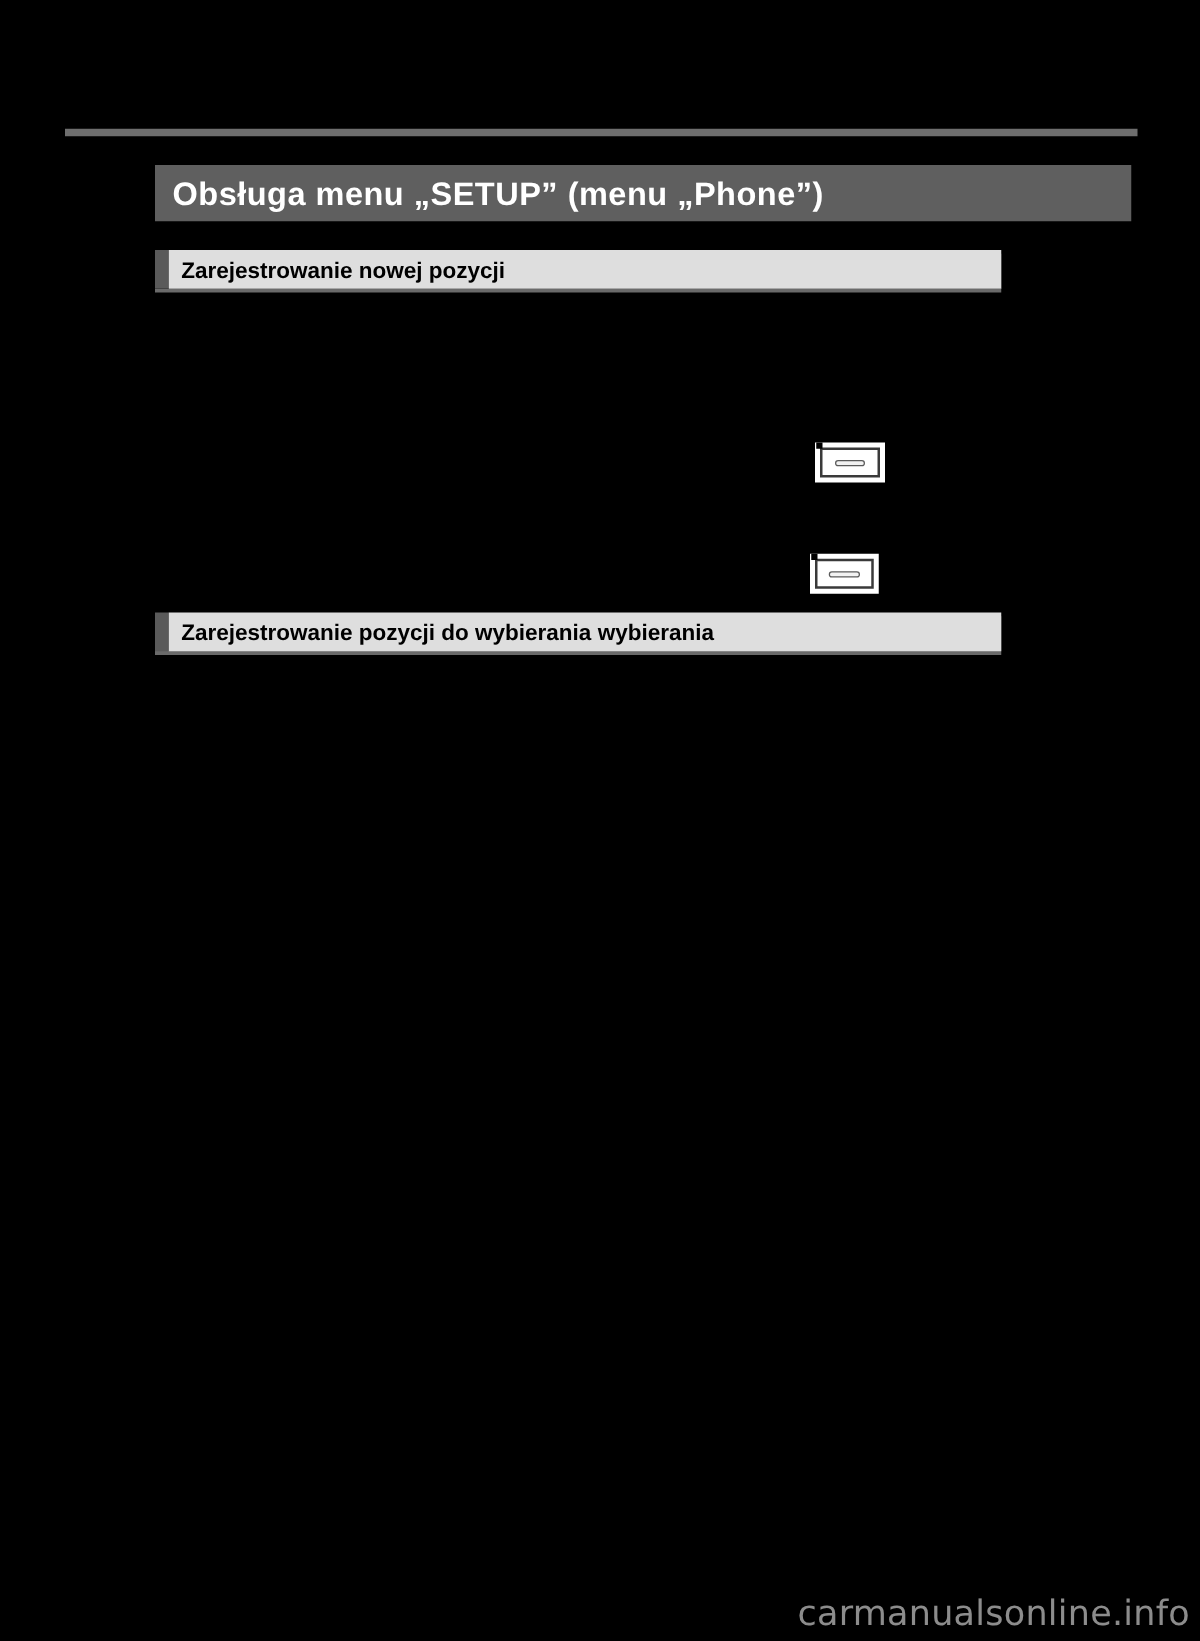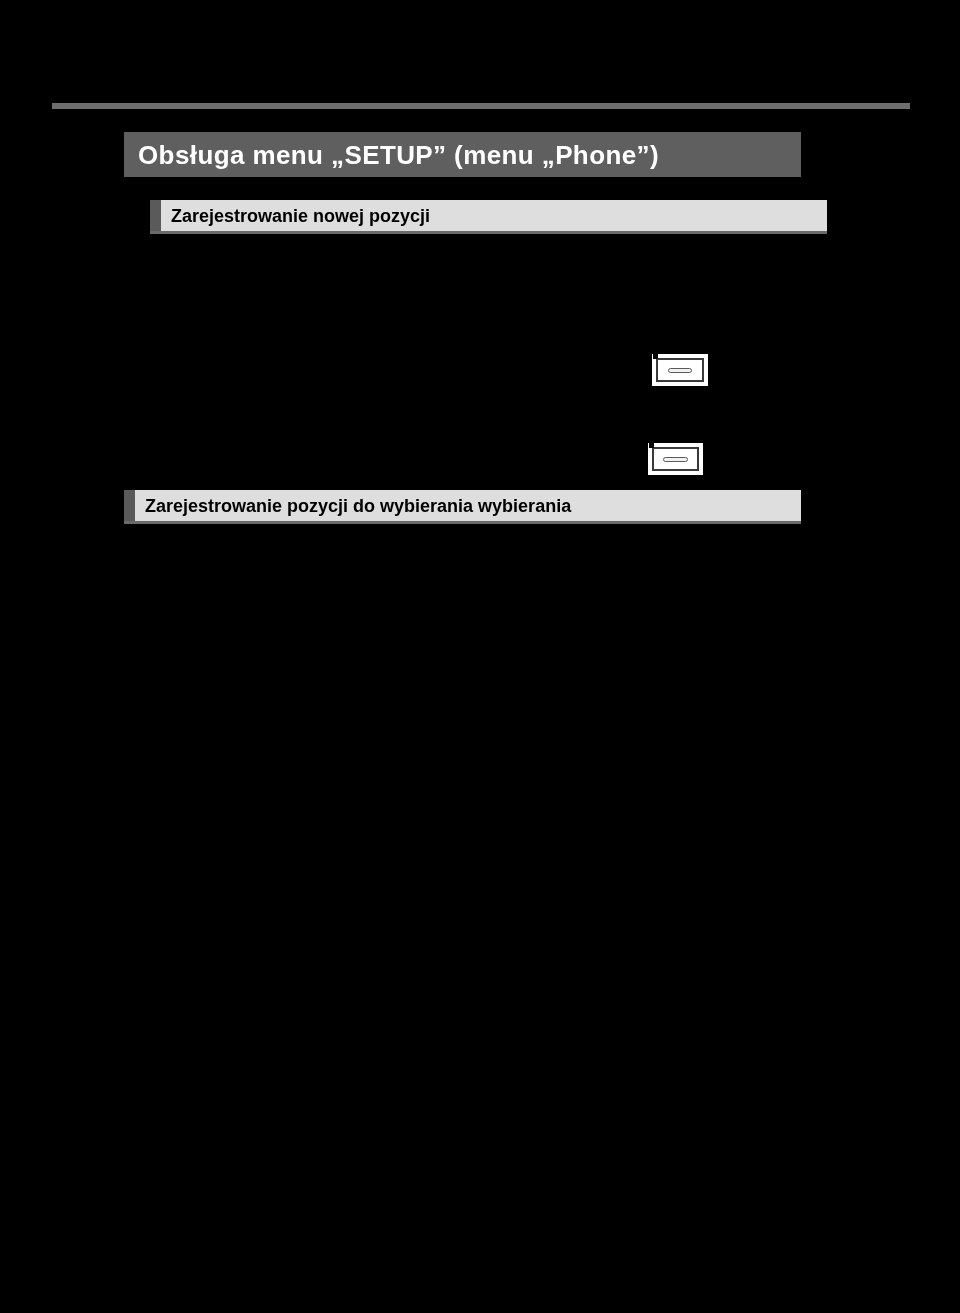--- a/index.html
+++ b/index.html
@@ -30,21 +30,21 @@
     width: 858px;
     height: 6px;
     background: #6e6e6e;
   }
 
   
   .title-bar {
     position: absolute;
     left: 124px;
     top: 132px;
-    width: 677px;
+    width: 781px;
     height: 45px;
     background: #5f5f5f;
     display: flex;
     align-items: center;
   }
   .title-bar .title-text {
     color: #ffffff;
     font-size: 26px;
     font-weight: bold;
     letter-spacing: 0.4px;
@@ -76,21 +76,21 @@
   }
   .section-header .section-text {
     color: #000000;
     font-size: 18px;
     font-weight: bold;
     padding-left: 10px;
     white-space: nowrap;
     line-height: 1;
   }
 
-  #section-header-1 { top: 200px; margin-left: 26px; }
+  #section-header-1 { top: 200px; }
   #section-header-2 { top: 490px; }
 
   
   .btn-icon {
     position: absolute;
     background: #ffffff;
     padding: 4px;
     box-sizing: border-box;
   }
   .btn-icon .outer {
@@ -168,14 +168,15 @@
     </span>
   </div>
 
   <div class="section-header" id="section-header-2">
     <span class="accent"></span>
     <span class="body">
       <span class="section-text">Zarejestrowanie pozycji do wybierania wybierania</span>
     </span>
   </div>
 
+  <div class="watermark">carmanualsonline.info</div>
 
 </div>
 
 </body></html>

